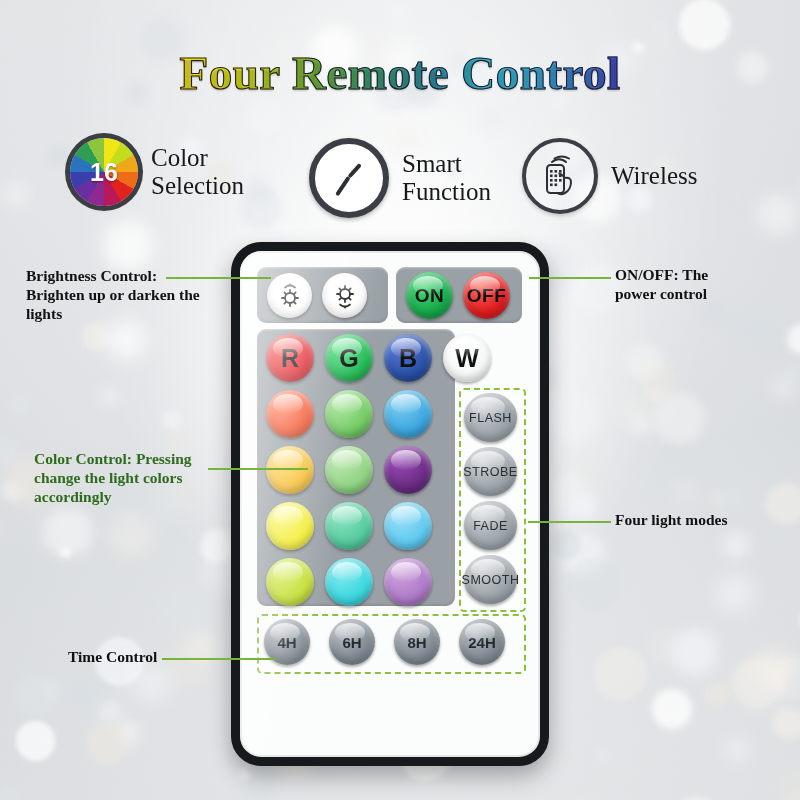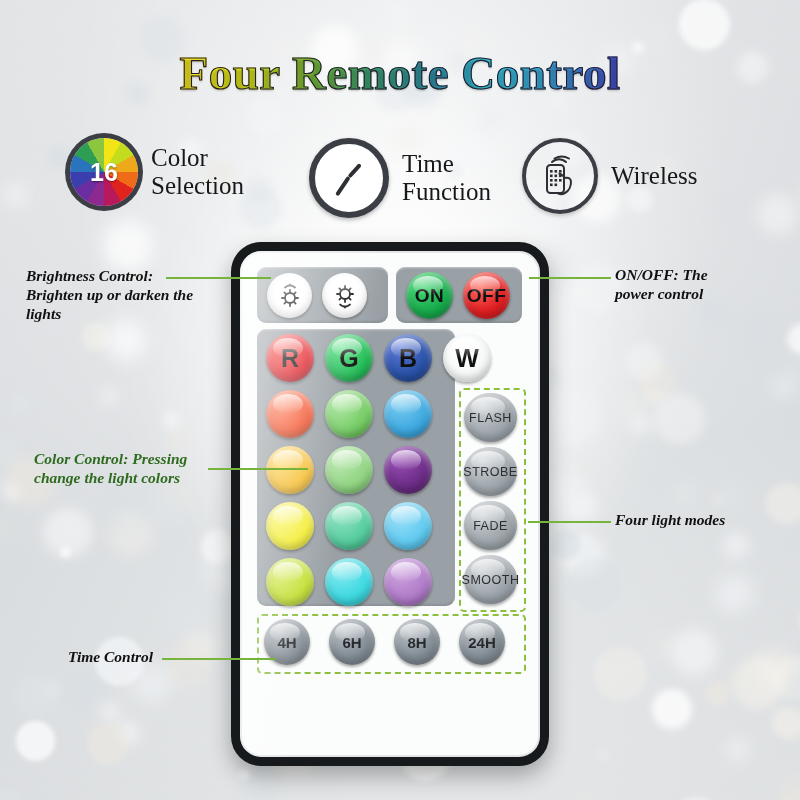--- a/index.html
+++ b/index.html
@@ -87,21 +87,21 @@
   .graybtn{background:radial-gradient(circle at 34% 28%, #cfd4d8, #98a0a6 62%, #79838a 100%);}
   .timegray{background:radial-gradient(circle at 34% 28%, #b9c0c6, #7d878f 62%, #656f77 100%);}
 
   
   .dash{position:absolute;border:2px dashed #8bbf3c;border-radius:5px;pointer-events:none;}
   .dash.white{background:#fcfdfd;}
 
   
   .anno{position:absolute;font-family:"Liberation Serif",serif;font-weight:bold;
     font-size:15.5px;line-height:1.22;color:#111;}
-  .anno span{display:block;font-style:italic;}
+  .anno span{display:block;}
   .anno.green{color:#2f6b1f;}
   .lead{position:absolute;height:0;border-top:2px solid #76b43c;}
 </style>
 </head>
 <body>
 
 <div id="bg">
   <div class="sheen"></div>
   <div class="vig"></div>
 <div class="blob" style="width: 40.1064px; height: 40.1064px; left: 652.403px; top: 688.924px; background: rgba(255, 255, 255, 0.95); opacity: 0.8; filter: blur(3.3px);"></div>
@@ -303,21 +303,21 @@
       <span>Selection</span>
     </div>
   </div>
 
   <div class="feat" style="left:309px;top:6px;">
     <div class="clockic">
       <i class="h"></i>
       <i class="m"></i>
     </div>
     <div class="ftext">
-      <span>Time</span>
+      <span>Smart</span>
       <span>Function</span>
     </div>
   </div>
 
   <div class="feat" style="left:522px;top:6px;">
     <div class="irc">
       <svg width="50" height="50" viewBox="0 0 50 50">
         <rect x="12" y="14" width="17" height="28" rx="3.5" fill="none" stroke="#2c2f33" stroke-width="2"></rect>
         <g fill="#2c2f33">
           <rect x="15" y="19" width="2.6" height="2.6"></rect>
@@ -506,20 +506,21 @@
 <div class="anno" style="left:26px;top:267px;width:210px;">
   <span>Brightness Control:</span>
   <span>Brighten up or darken the</span>
   <span>lights</span>
 </div>
 <div class="lead" style="left:166px;top:277px;width:105px;"></div>
 
 <div class="anno green" style="left:34px;top:450px;width:200px;">
   <span>Color Control: Pressing</span>
   <span>change the light colors</span>
+  <span>accordingly</span>
 </div>
 <div class="lead" style="left:208px;top:468px;width:100px;"></div>
 
 <div class="anno" style="left:68px;top:648px;width:160px;">
   <span>Time Control</span>
 </div>
 <div class="lead" style="left:162px;top:658px;width:114px;"></div>
 
 <div class="anno" style="left:615px;top:266px;width:180px;">
   <span>ON/OFF: The</span>

